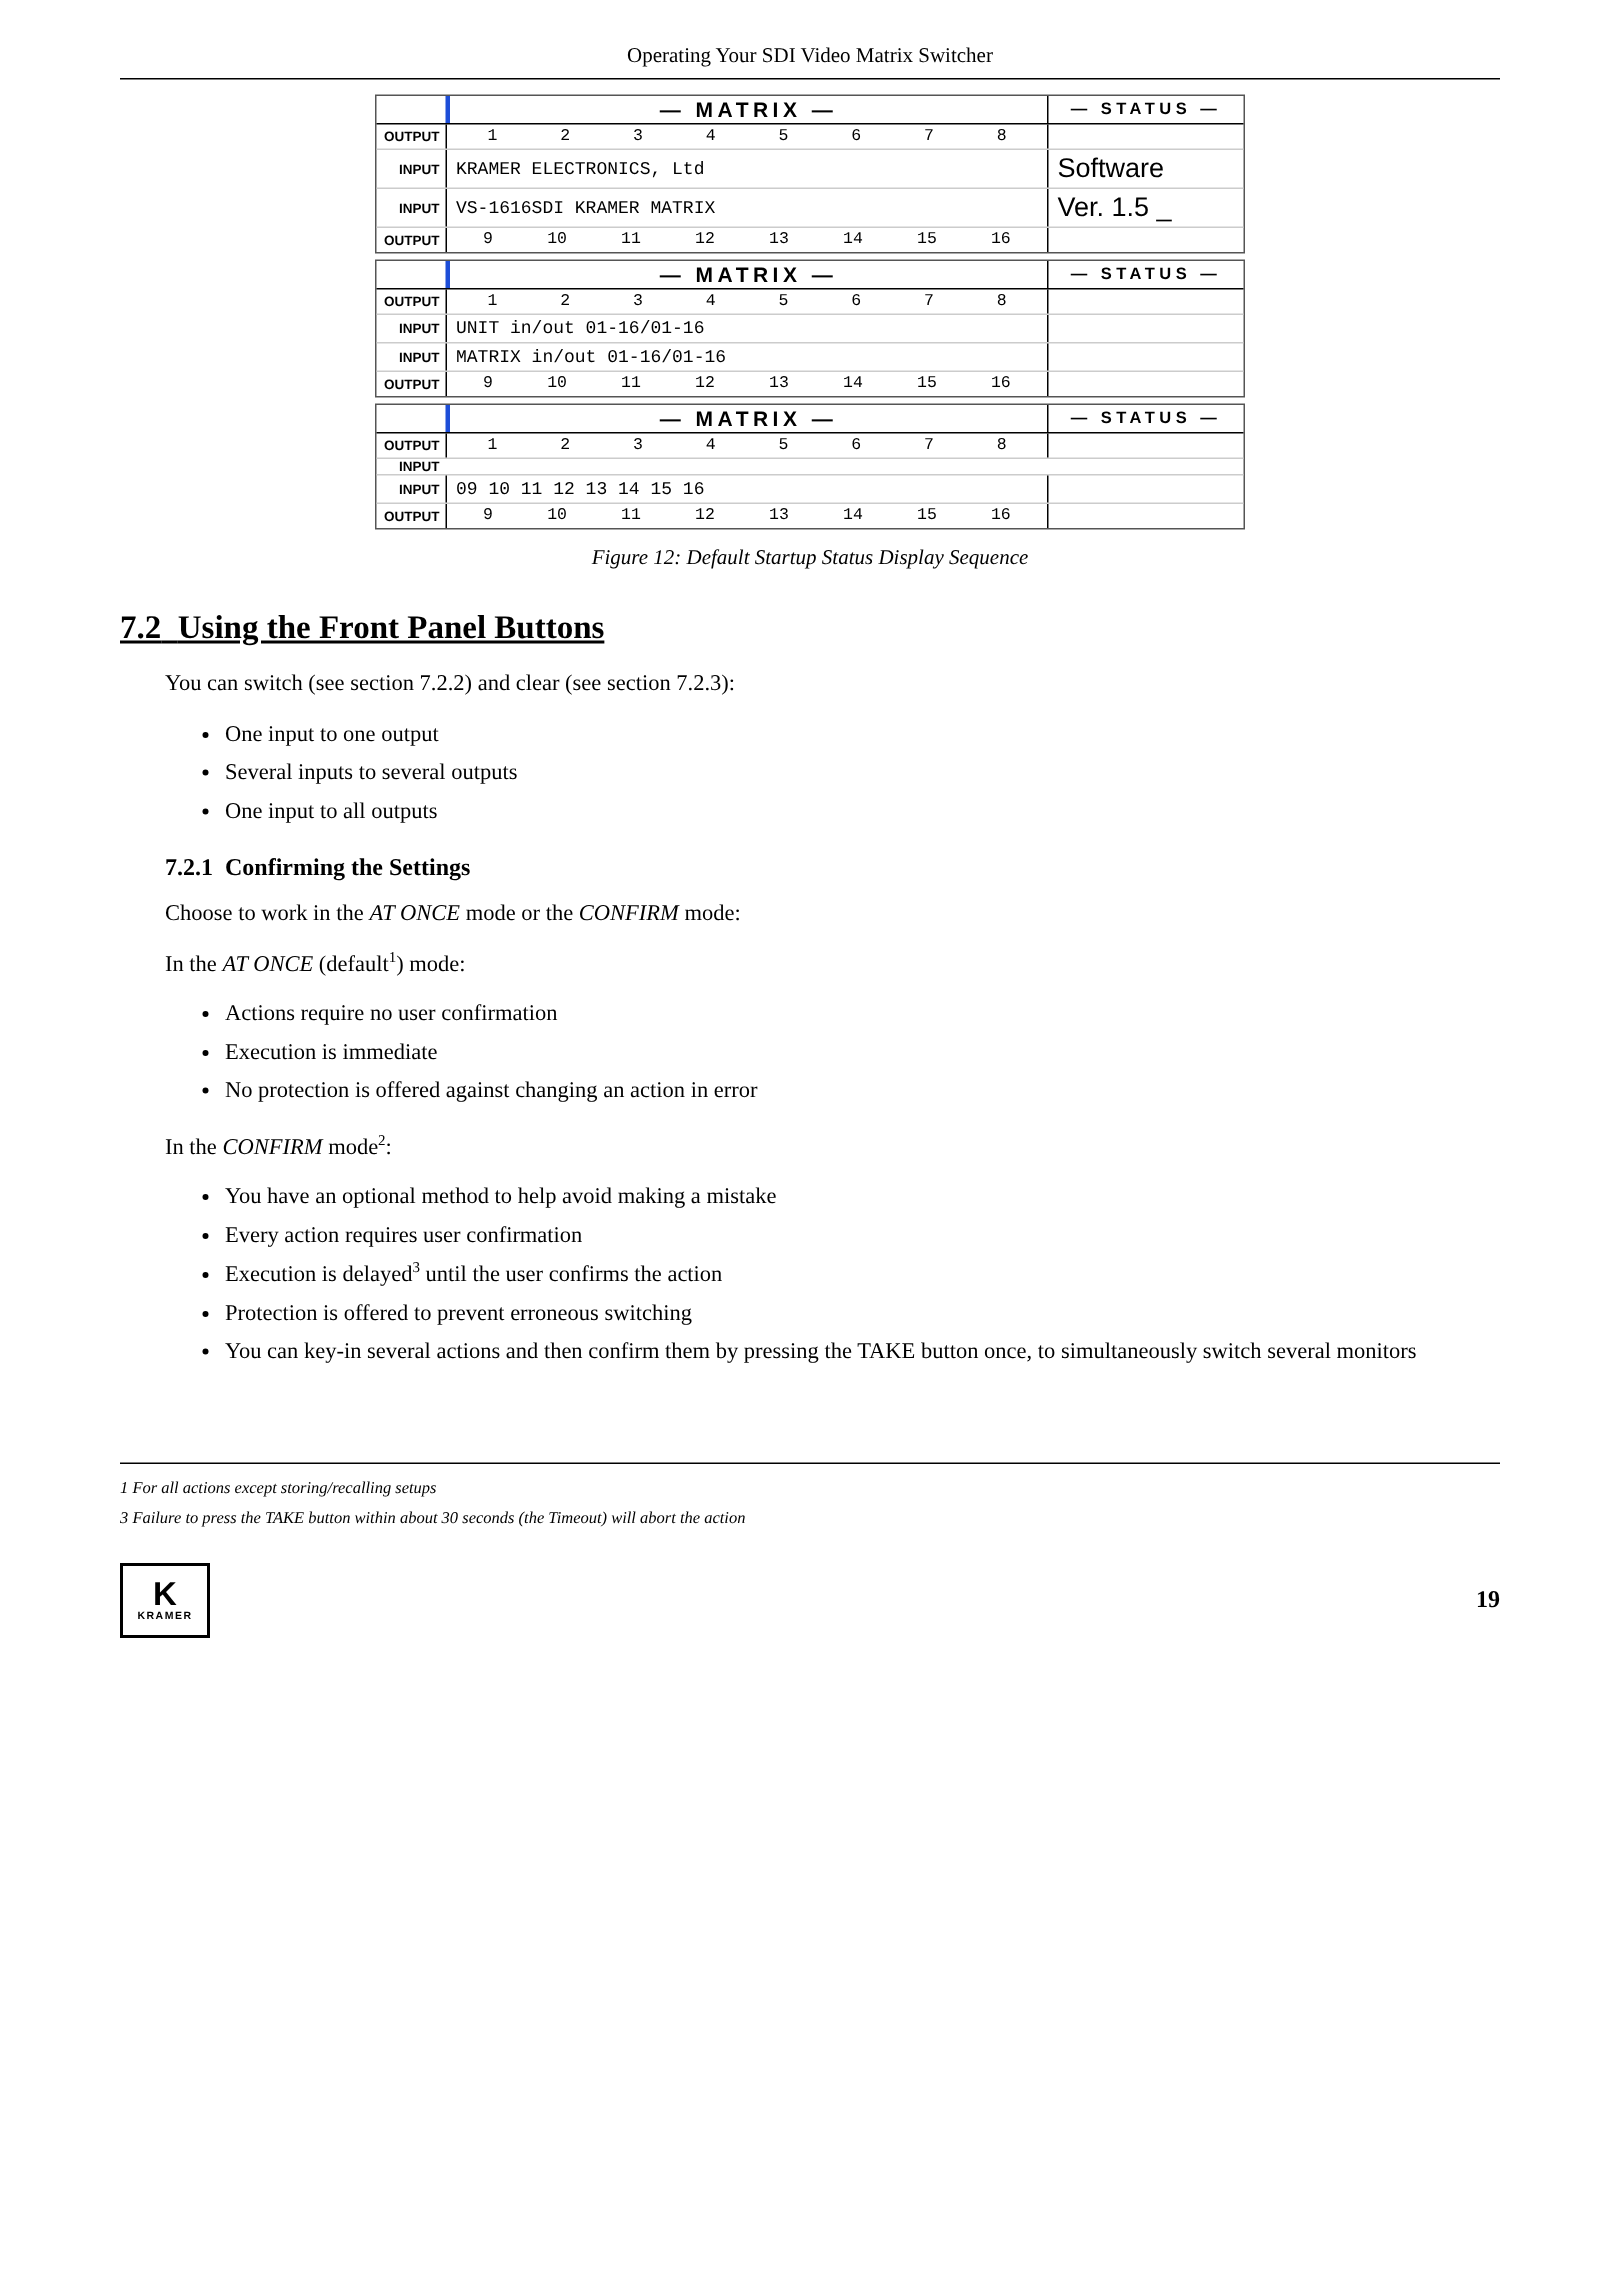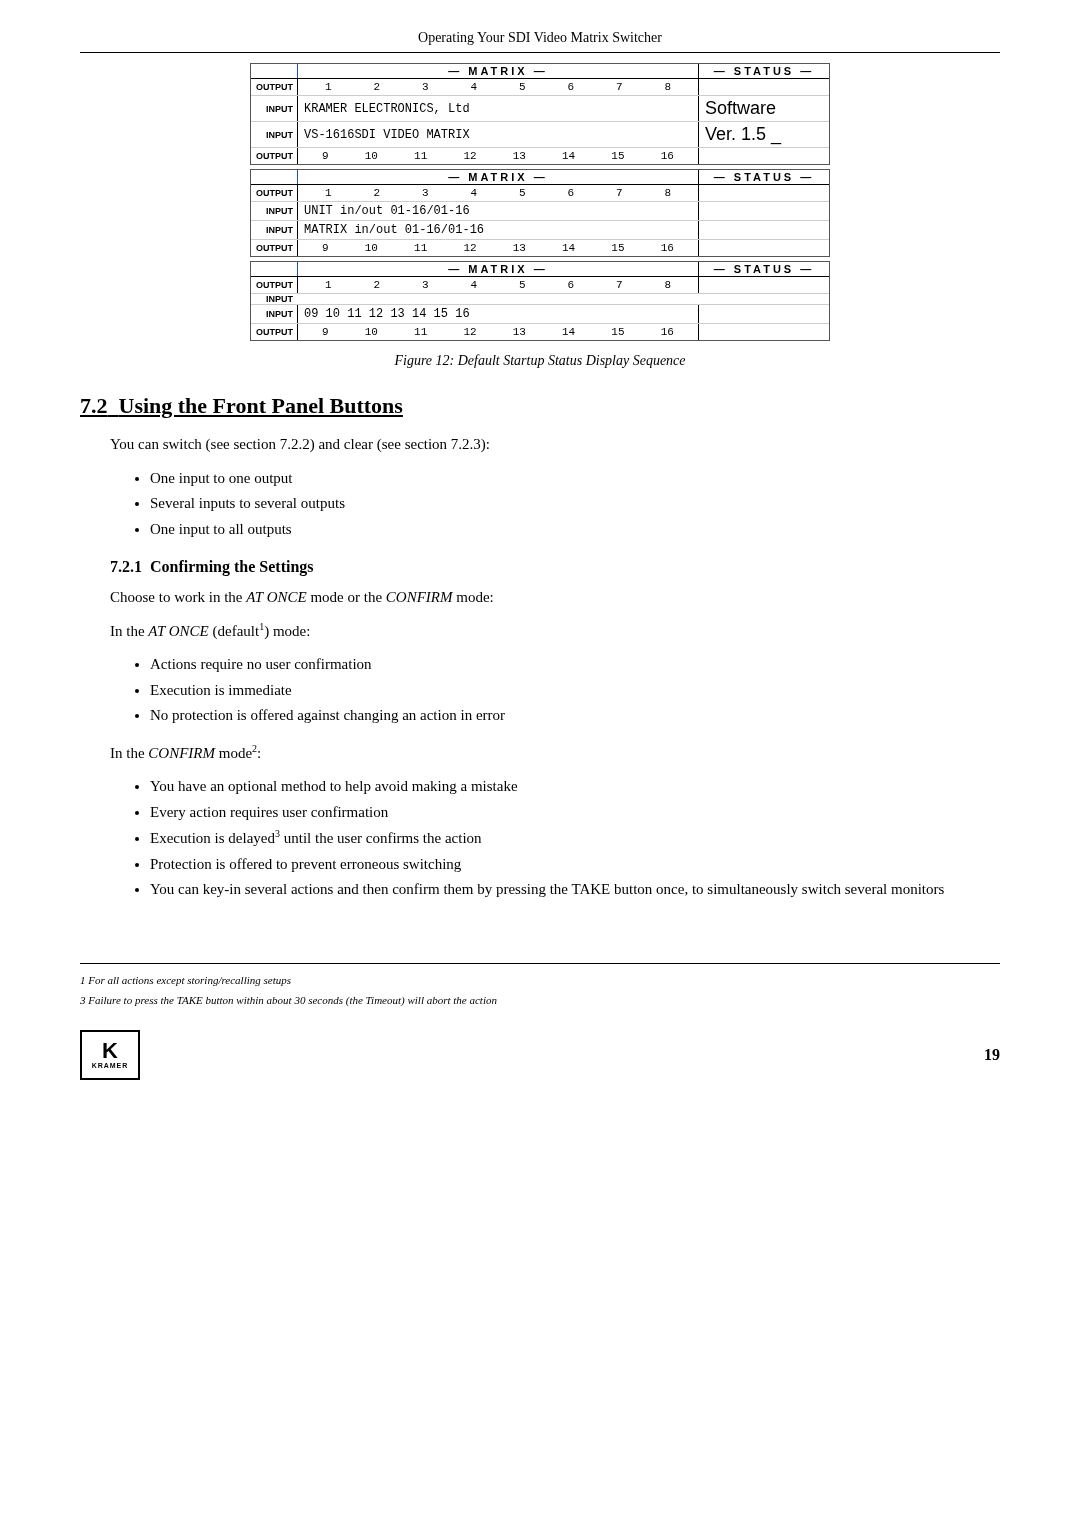--- a/index.html
+++ b/index.html
@@ -144,24 +144,24 @@
 
     .panel-header-row {
       display: flex;
       align-items: center;
       border-bottom: 1px solid #000;
     }
 
     .ph-spacer { width: 46px; }
     .ph-matrix {
       flex: 1;
-      border-left: 1px solid #1d4ed8;
+      border-left: 3px solid #1d4ed8;
       border-right: 1px solid #000;
       text-align: center;
-      font-size: 11px;
+      font-size: 14px;
       font-weight: bold;
       letter-spacing: 3px;
       font-family: Arial, sans-serif;
       padding: 1px 0;
     }
     .ph-status {
       width: 130px;
       text-align: center;
       font-size: 11px;
       font-weight: bold;
@@ -254,21 +254,21 @@
     </div>
 
     <div class="panel-row">
       <div class="pr-label">INPUT</div>
       <div class="pr-data">KRAMER ELECTRONICS, Ltd</div>
       <div class="pr-status">Software</div>
     </div>
 
     <div class="panel-row">
       <div class="pr-label">INPUT</div>
-      <div class="pr-data">VS-1616SDI VIDEO MATRIX</div>
+      <div class="pr-data">VS-1616SDI KRAMER MATRIX</div>
       <div class="pr-status">Ver. 1.5 _</div>
     </div>
 
     <div class="panel-row">
       <div class="pr-label">OUTPUT</div>
       <div class="pr-data">
         <span class="nums-row" style="width:100%; justify-content:space-around; padding:0;">
           <span>9</span>
             <span>10</span>
             <span>11</span>

